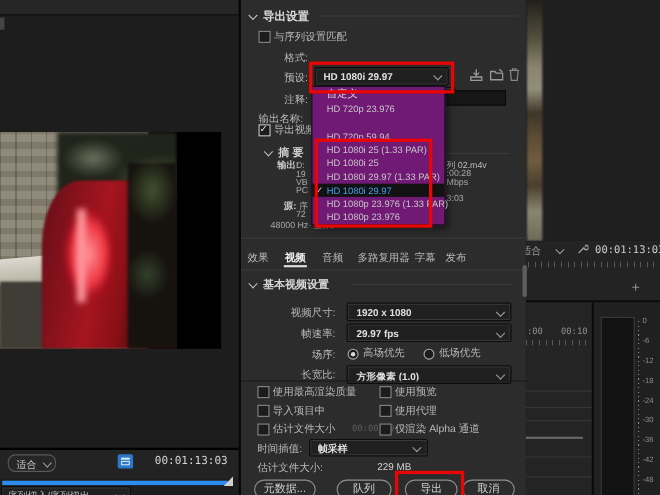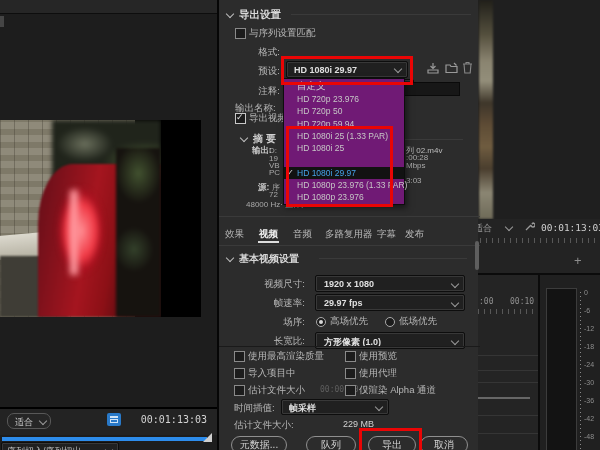--- a/index.html
+++ b/index.html
@@ -256,24 +256,24 @@
     <div class="abs pill" style="left:87px;top:436px;width:48px;">队列</div>
     <div class="abs pill" style="left:149px;top:436px;width:46px;">导出</div>
     <div class="abs pill" style="left:201px;top:436px;width:46px;">取消</div>
 
     <div class="abs" style="left:256px;top:241px;width:4px;height:29px;background:#5e5e5e;border-radius:2px;"></div>
   </div>
 
   <div class="abs" style="left:283px;top:78px;width:120px;height:125px;background:#701a75;border:1px solid #0d0d0d;box-shadow:2px 3px 6px rgba(0,0,0,.5);z-index:20;">
     <div class="menu-item" style="top:0;height:14px;line-height:14px;font-size:9.5px;color:#d4d4d4;">自定义</div>
     <div class="menu-item" style="top:14px;">HD 720p 23.976</div>
-    <div class="menu-item" style="top:26.3px;">HD 720p 50</div>
     <div class="menu-item" style="top:38.6px;">HD 720p 59.94</div>
     <div class="menu-item" style="top:50.9px;">HD 1080i 25 (1.33 PAR)</div>
     <div class="menu-item" style="top:63.2px;">HD 1080i 25</div>
+    <div class="menu-item" style="top:75.5px;">HD 1080i 29.97 (1.33 PAR)</div>
     <div class="menu-item sel" style="top:87.8px;">HD 1080i 29.97</div>
     <div class="menu-item" style="top:100.1px;">HD 1080p 23.976 (1.33 PAR)</div>
     <div class="menu-item" style="top:112.4px;">HD 1080p 23.976</div>
   </div>
 
   <div class="abs redbox" style="left:281px;top:56px;width:126px;height:23px;"></div>
   <div class="abs redbox" style="left:286px;top:126px;width:101px;height:75px;"></div>
   <div class="abs redbox" style="left:359px;top:428px;width:57px;height:26px;"></div>
 
 </div>

